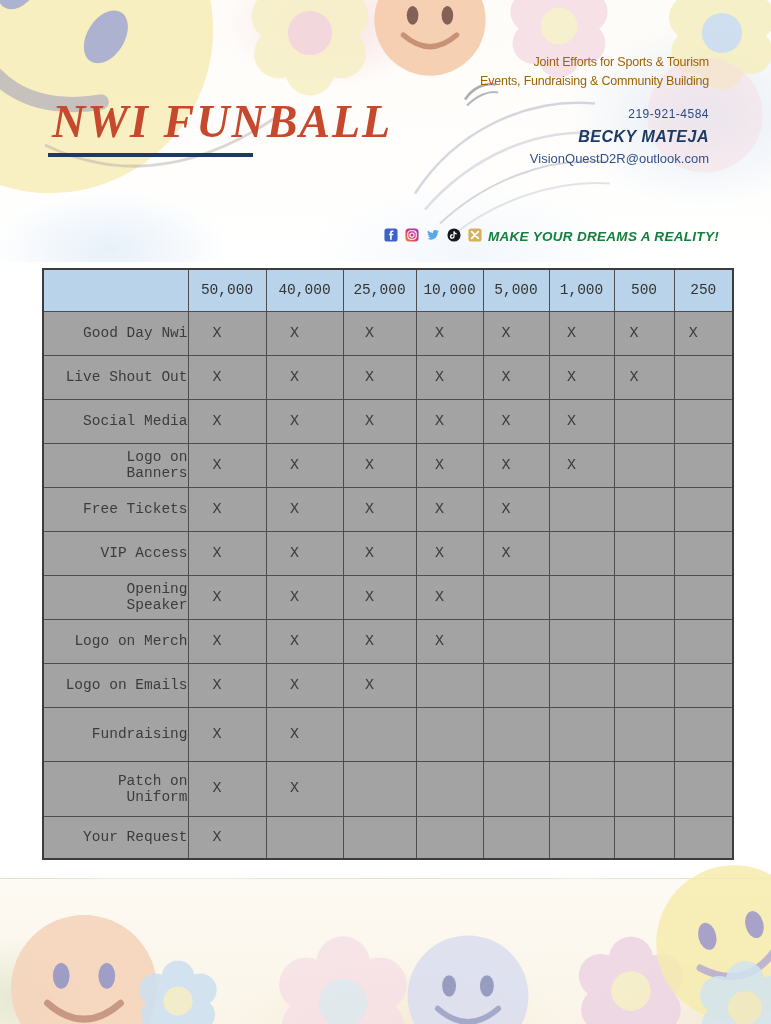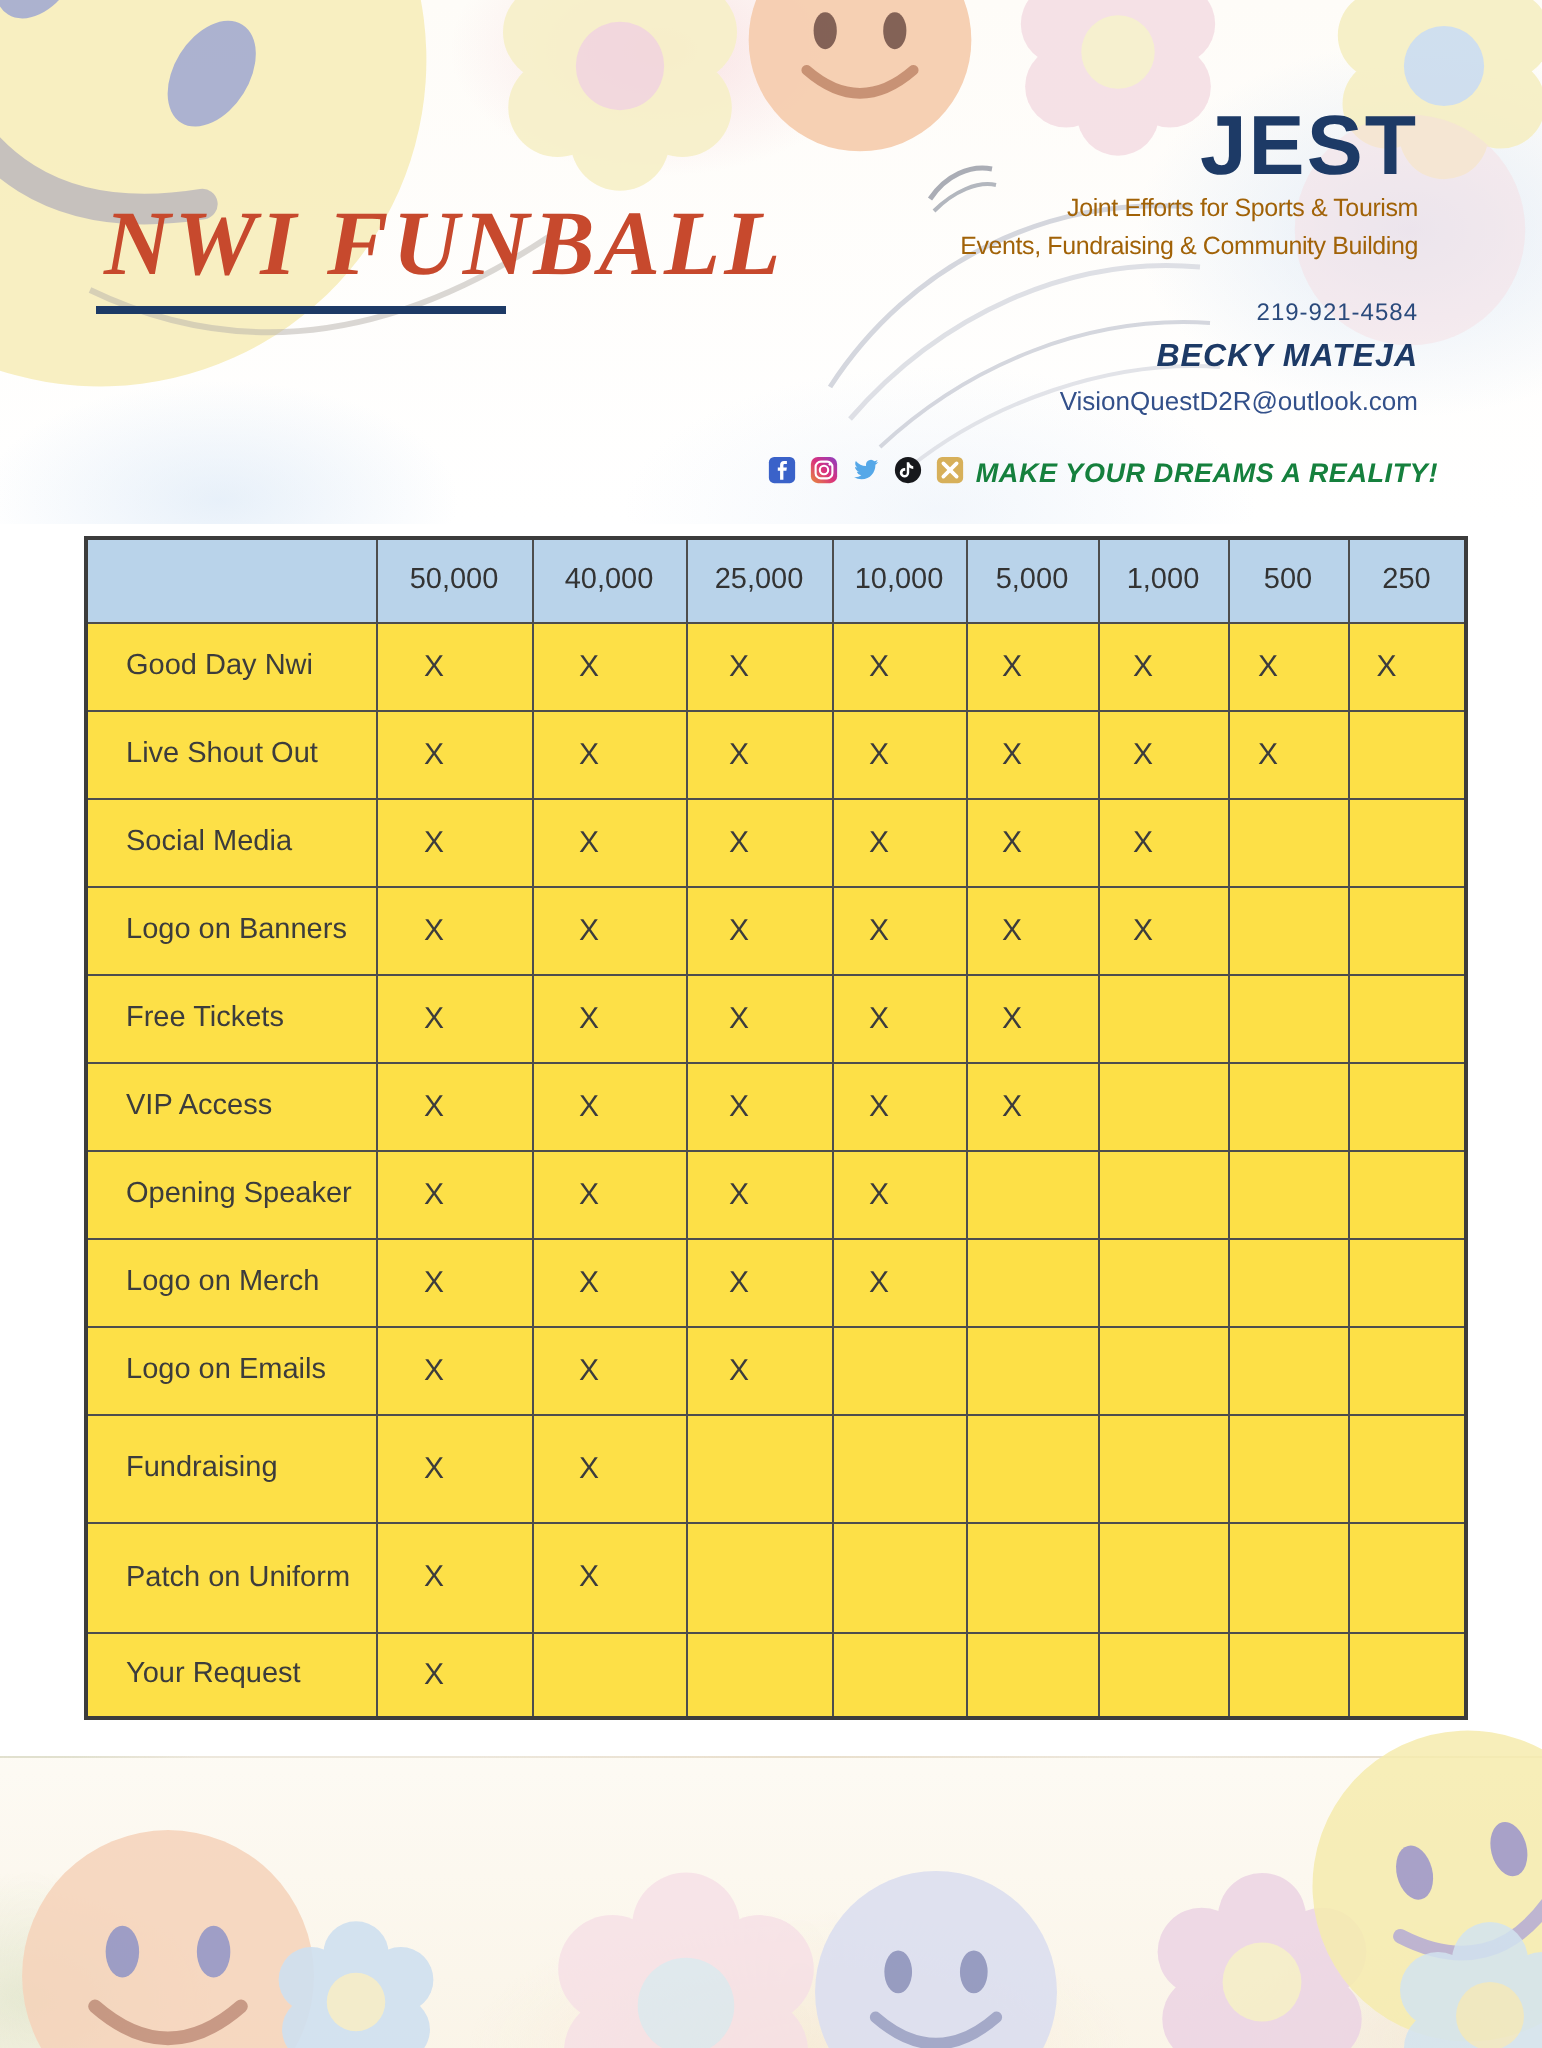--- a/index.html
+++ b/index.html
@@ -67,31 +67,32 @@
   .motto {
     position:absolute; top:229px; right:52px;
     font-size:13.5px; font-weight:700; font-style:italic;
     letter-spacing:.3px; color:#15803d;
   }
 
   
   table.pkg {
     position:absolute; left:42px; top:268px;
     width:690px; table-layout:fixed; border-collapse:collapse;
-    background:#fde047;
+    background:#a3a3a3;
     border:2px solid #3c3c3c;
+    font-family:Liberation Mono, monospace;
   }
   table.pkg th, table.pkg td { border:1px solid #4d4d4d; }
   table.pkg th {
     background:#b9d3ea;
     height:42px; font-size:14.5px; font-weight:400; color:#333;
     text-align:center;
   }
   table.pkg td { height:44px; font-size:14.5px; color:#3c3c3c; vertical-align:middle; }
-  table.pkg td.label { padding-left:19px; text-align:left; }
+  table.pkg td.label { padding-left:19px; text-align:right; }
   table.pkg td.x-cell { text-align:center; padding-right:20px; font-size:15px; }
   table.pkg tbody tr:nth-child(10) td { height:54px; }
   table.pkg tbody tr:nth-child(11) td { height:55px; }
   table.pkg tbody tr:nth-child(12) td { height:43px; }
 </style>
 </head>
 <body>
 
 <div class="bg-top"></div>
 <div class="bg-bottom"></div>
@@ -219,21 +220,20 @@
   </g>
   <circle cx="50" cy="50" r="17" fill="#f0e8c2"></circle>
 </svg>
 
 <div class="title-block">
   <div class="title1">NWI FUNBALL</div>
   <div class="title-underline"></div>
 </div>
 
 <div class="org-block">
-  <div class="org-name">JEST</div>
   <div class="org-sub">Joint Efforts for Sports &amp; Tourism</div>
   <div class="org-sub">Events, Fundraising &amp; Community Building</div>
   <div class="org-phone">219-921-4584</div>
   <div class="org-contact">BECKY MATEJA</div>
   <div class="org-email">VisionQuestD2R@outlook.com</div>
 </div>
 
 <div class="social-row">
   <svg class="icon" viewBox="0 0 16 16">
     <rect x="0.5" y="0.5" width="15" height="15" rx="3" fill="#3a62c9"></rect>

